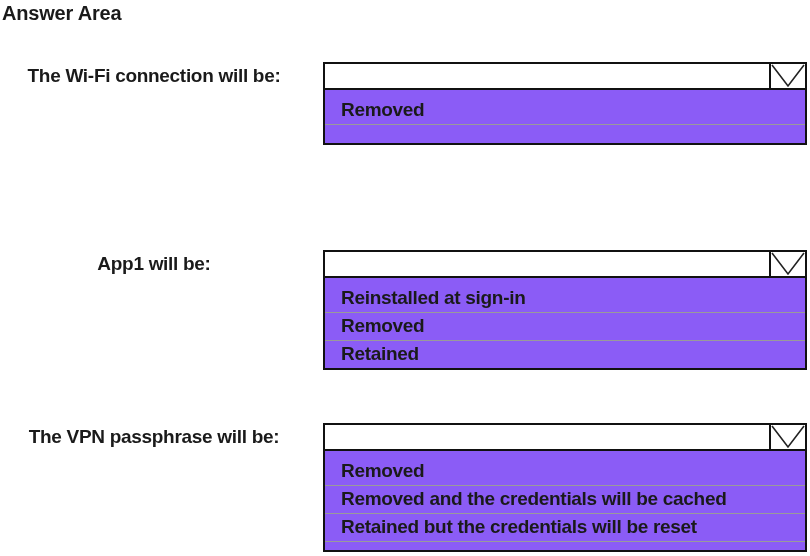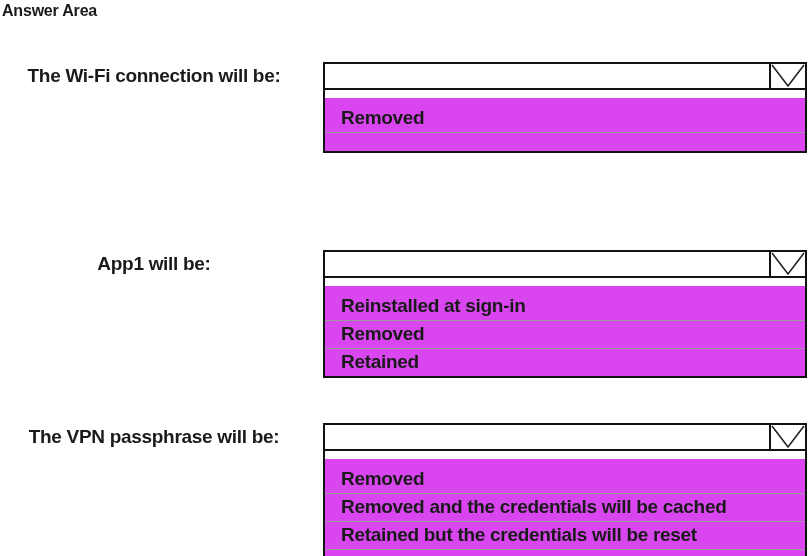--- a/index.html
+++ b/index.html
@@ -9,21 +9,21 @@
     height: 556px;
     background: #ffffff;
     font-family: "Liberation Sans", "DejaVu Sans", sans-serif;
     color: #1a1a1a;
     overflow: hidden;
   }
   .title {
     position: absolute;
     left: 2px;
     top: 2px;
-    font-size: 16px;
+    font-size: 20px;
     font-weight: bold;
     letter-spacing: -0.2px;
   }
   .group { position: absolute; left: 0; width: 810px; }
   .group-label {
     position: absolute;
     left: 0;
     top: 0;
     width: 308px;
     text-align: center;
@@ -58,21 +58,21 @@
   .arrow-box {
     position: absolute;
     right: 0;
     top: 0;
     width: 34px;
     height: 24px;
     border-left: 2px solid #111;
     background: #ffffff;
   }
   .arrow-box svg { display: block; width: 34px; height: 24px; }
-  .option-list { padding-top: 7px; background: #d946ef; margin-top: 8px; }
+  .option-list { padding-top: 7px; background: #8b5cf6; }
   .option {
     height: 27px;
     line-height: 26px;
     padding-left: 16px;
     font-size: 19px;
     font-weight: bold;
     letter-spacing: -0.3px;
     border-bottom: 1px solid #9a9a9a;
     white-space: nowrap;
     overflow: hidden;

